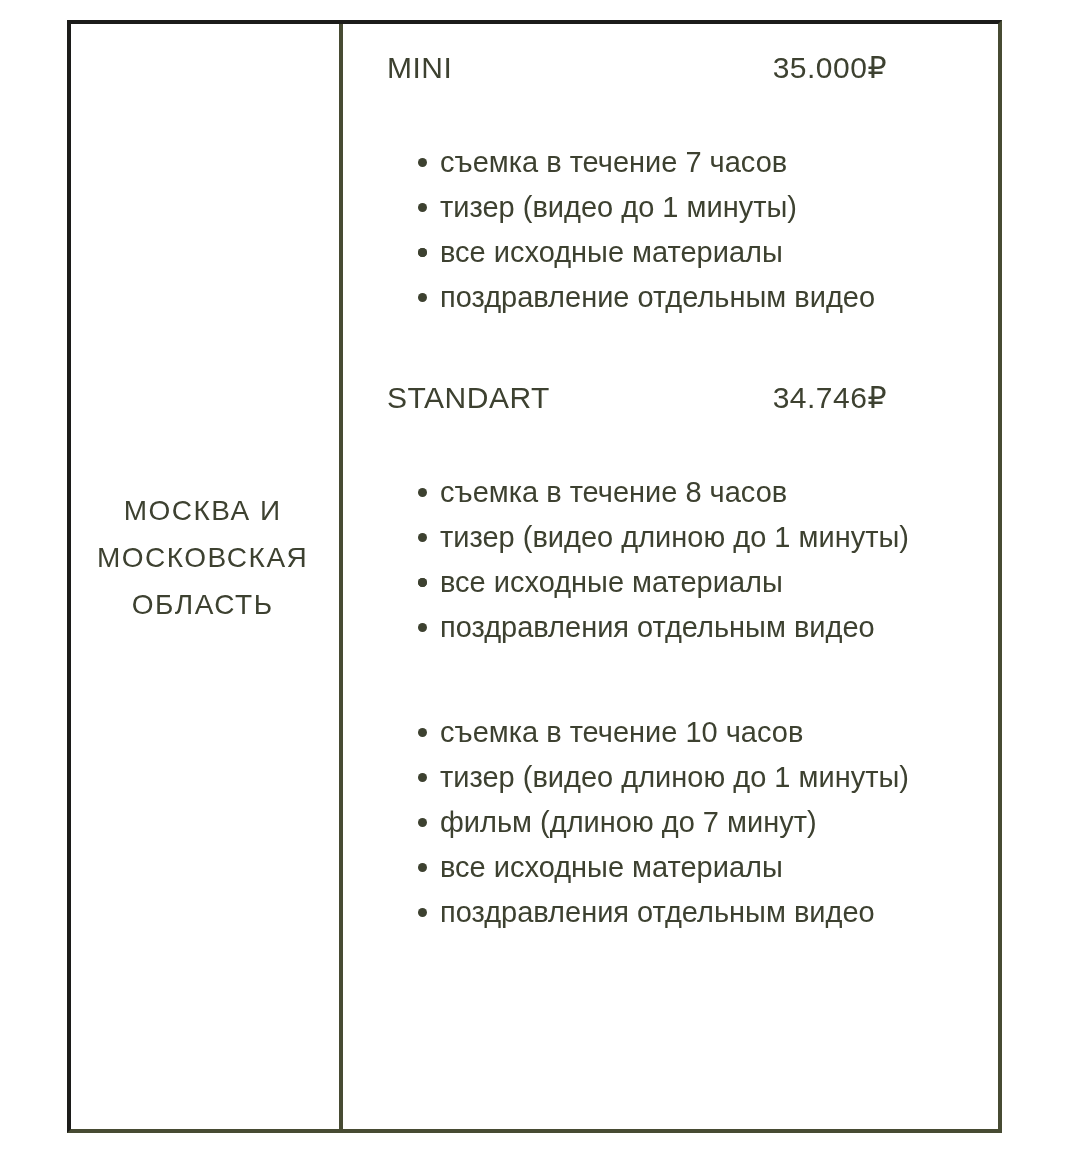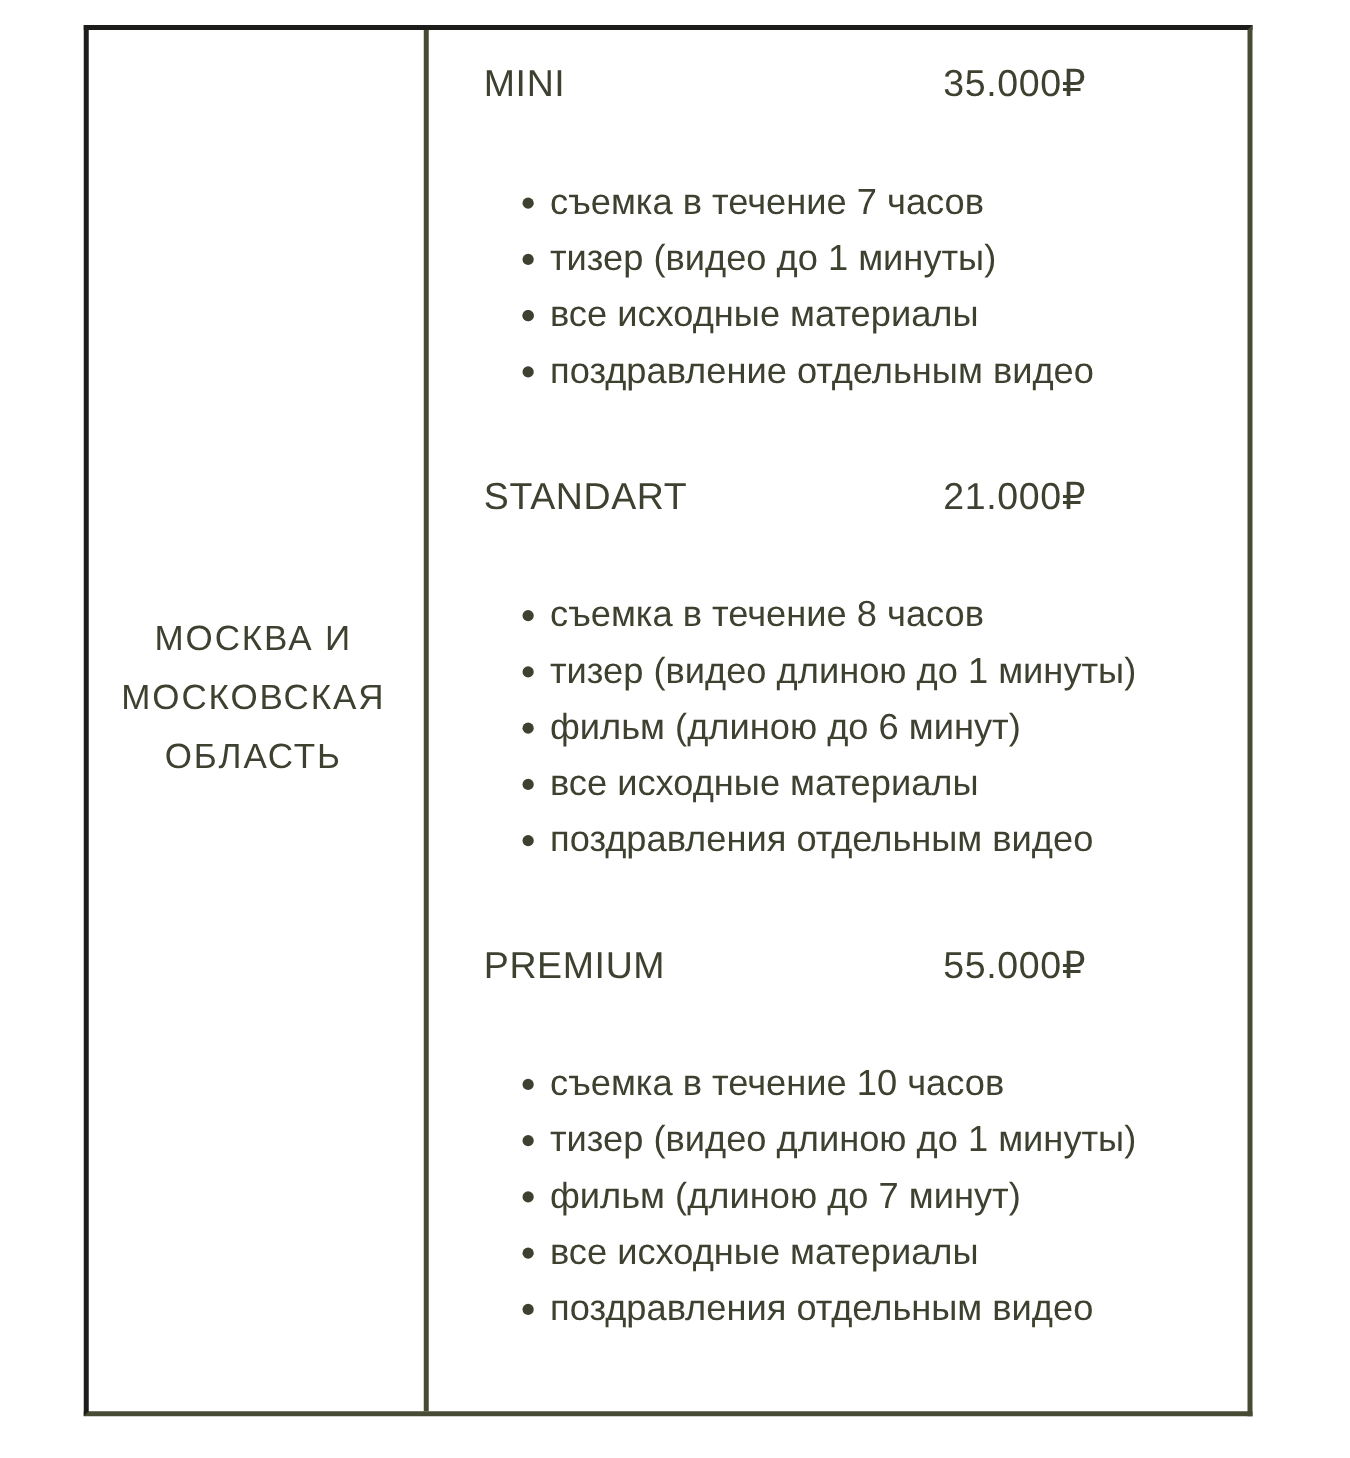--- a/index.html
+++ b/index.html
@@ -33,21 +33,21 @@
   }
   .region-text {
     font-size: 28px;
     line-height: 47px;
     letter-spacing: 1.5px;
     transform: translateY(-19px);
     text-align: center;
   }
   .plans-cell {
     flex: 1 1 auto;
-    padding: 26px 20px 0 44px;
+    padding: 26px 2px 0 44px;
   }
   .tier + .tier { margin-top: 60px; }
   .tier-header {
     display: flex;
     justify-content: space-between;
     align-items: baseline;
     font-size: 30px;
     line-height: 36px;
     letter-spacing: 0.5px;
     padding-right: 109px;
@@ -97,36 +97,32 @@
         <li><span class="bullet"></span><span class="feature-text">тизер (видео до 1 минуты)</span></li>
         <li><span class="bullet"></span></li>
         <li><span class="bullet"></span><span class="feature-text">все исходные материалы</span></li>
         <li><span class="bullet"></span><span class="feature-text">поздравление отдельным видео</span></li>
       </ul>
     </section>
 
     <section class="tier">
       <header class="tier-header">
         <span class="tier-name">STANDART</span>
-        <span class="tier-price">21.000₽</span>
+        <span class="tier-price">34.746₽</span>
       </header>
       <ul class="features">
         <li><span class="bullet"></span><span class="feature-text">съемка в течение 8 часов</span></li>
         <li><span class="bullet"></span><span class="feature-text">тизер (видео длиною до 1 минуты)</span></li>
-        <li><span class="bullet"></span><span class="feature-text">фильм (длиною до 6 минут)</span></li>
+        <li><span class="bullet"></span></li>
         <li><span class="bullet"></span><span class="feature-text">все исходные материалы</span></li>
         <li><span class="bullet"></span><span class="feature-text">поздравления отдельным видео</span></li>
       </ul>
     </section>
 
     <section class="tier">
-      <header class="tier-header">
-        <span class="tier-name">PREMIUM</span>
-        <span class="tier-price">55.000₽</span>
-      </header>
       <ul class="features">
         <li><span class="bullet"></span><span class="feature-text">съемка в течение 10 часов</span></li>
         <li><span class="bullet"></span><span class="feature-text">тизер (видео длиною до 1 минуты)</span></li>
         <li><span class="bullet"></span><span class="feature-text">фильм (длиною до 7 минут)</span></li>
         <li><span class="bullet"></span><span class="feature-text">все исходные материалы</span></li>
         <li><span class="bullet"></span><span class="feature-text">поздравления отдельным видео</span></li>
       </ul>
     </section>
 
   </div>

